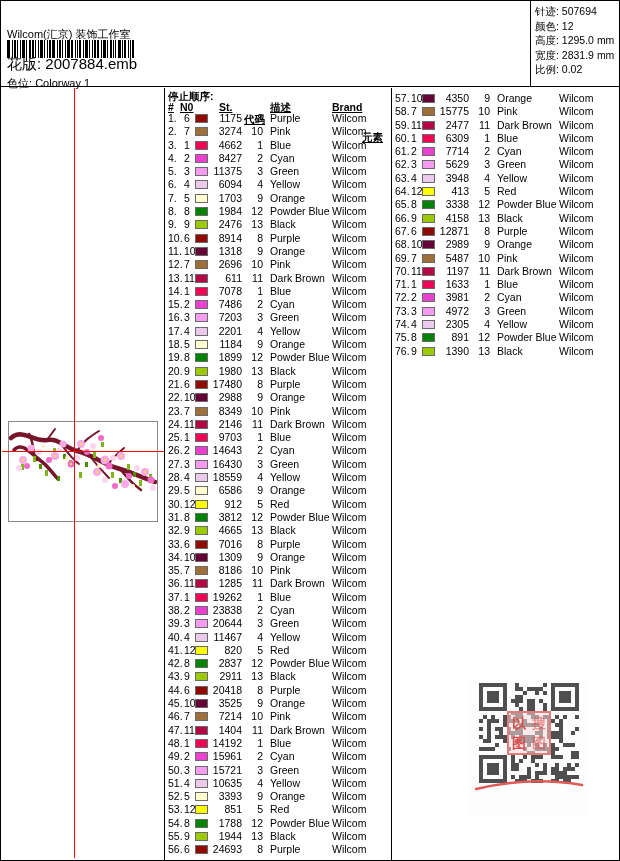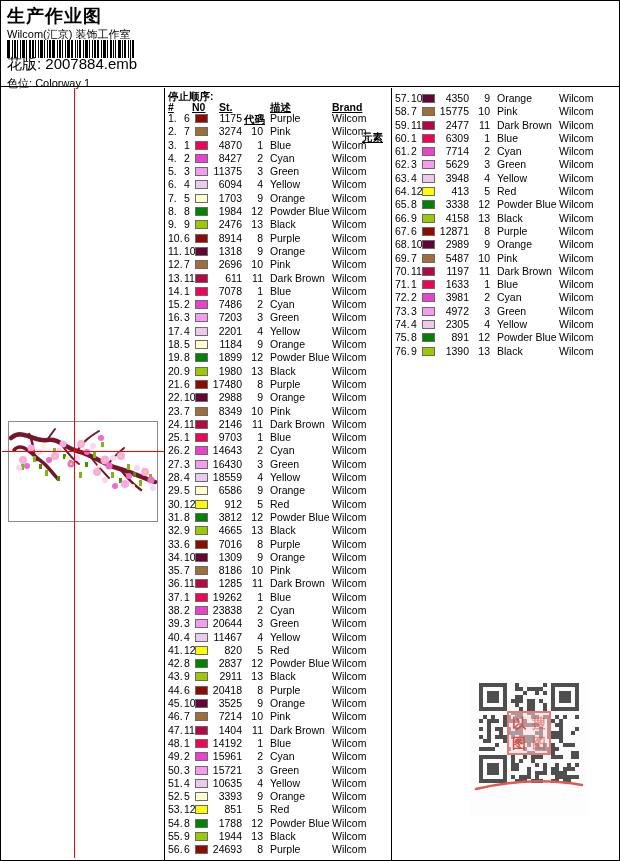--- a/index.html
+++ b/index.html
@@ -37,21 +37,21 @@
   .rows-right{top:4px;}
   .trow{position:relative;height:13.3px;}
   .c{position:absolute;top:0;line-height:13.3px;white-space:nowrap;}
   .c-stop{left:4px;}
   .c-needle{left:20px;}
   .c-swatch{left:31px;top:2px;width:13px;height:9px;border:1px solid #6a6a6a;}
   .c-st{left:44px;width:34px;text-align:right;}
   .c-code{left:82px;width:17px;text-align:right;}
   .c-desc{left:106px;}
   .c-brand{left:168px;}
-  .h-stop{left:4px;}   .h-needle{left:28px;}
+  .h-stop{left:4px;}   .h-needle{left:16px;}
   .h-st{left:55px;}    .h-code{left:80px;margin-top:12px;}
   .h-desc{left:106px;} .h-brand{left:168px;} .h-elem{left:198px;margin-top:30px;}
   
   .qr-block{position:absolute;left:469px;top:678px;width:118px;height:136px;background:#fdfdfd;z-index:4;}
   .qr-svg{position:absolute;left:9px;top:4px;}
   .stamp{
     position:absolute;left:37px;top:32px;width:44px;height:44px;
     border:2px solid #e47a7a;background:rgba(252,218,218,.55);
     display:grid;grid-template-columns:1fr 1fr;grid-template-rows:1fr 1fr;
     color:#db4d4d;font-size:14px;font-weight:bold;text-align:center;line-height:20px;
@@ -62,21 +62,20 @@
     font-size:22px;font-weight:bold;color:#e05a55;letter-spacing:0;
   }
   .wm-swoosh{position:absolute;left:2px;top:96px;}
 </style>
 </head>
 <body>
 
 <div class="page">
 
   <div class="hdr">
-    <div class="hdr-title">生产作业图</div>
     <div class="hdr-studio">Wilcom(汇京) 装饰工作室</div>
     <svg class="barcode" width="134" height="18" id="barcode-svg">
         <rect x="0" y="0" width="3" height="18" fill="#000"></rect>
         <rect x="5" y="0" width="1" height="18" fill="#000"></rect>
         <rect x="7" y="0" width="2" height="18" fill="#000"></rect>
         <rect x="10" y="0" width="1" height="18" fill="#000"></rect>
         <rect x="13" y="0" width="1" height="18" fill="#000"></rect>
         <rect x="15" y="0" width="3" height="18" fill="#000"></rect>
         <rect x="19" y="0" width="1" height="18" fill="#000"></rect>
         <rect x="22" y="0" width="2" height="18" fill="#000"></rect>
@@ -116,20 +115,27 @@
         <rect x="123" y="0" width="1" height="18" fill="#000"></rect>
         <rect x="125" y="0" width="2" height="18" fill="#000"></rect>
       </svg>
     <div class="hdr-file">
       <span>花版:</span>
       <span>2007884.emb</span>
     </div>
     <div class="hdr-colorway">
       <span>色位:</span>
       <span>Colorway 1</span>
+    </div>
+    <div class="infobox">
+      <div class="inforow"><span>针迹:</span> <span>507694</span></div>
+      <div class="inforow"><span>颜色:</span> <span>12</span></div>
+      <div class="inforow"><span>高度:</span> <span>1295.0 mm</span></div>
+      <div class="inforow"><span>宽度:</span> <span>2831.9 mm</span></div>
+      <div class="inforow"><span>比例:</span> <span>0.02</span></div>
     </div>
   </div>
 
   <div class="vline-black" style="left:163px;"></div>
   <div class="vline-black" style="left:390px;"></div>
   <div class="red-v"></div>
   <div class="red-h"></div>
 
   <div class="design-box">
     <svg width="148" height="99" viewBox="0 0 148 99">
@@ -249,21 +255,21 @@
           <span class="c c-needle">7</span>
           <span class="c c-st">3274</span>
           <span class="c c-code">10</span>
           <span class="c c-desc">Pink</span>
           <span class="c c-brand">Wilcom</span>
           <span class="c c-swatch" style="background: rgb(158, 111, 57);"></span>
         </div>
         <div class="trow">
           <span class="c c-stop">3.</span>
           <span class="c c-needle">1</span>
-          <span class="c c-st">4870</span>
+          <span class="c c-st">4662</span>
           <span class="c c-code">1</span>
           <span class="c c-desc">Blue</span>
           <span class="c c-brand">Wilcom</span>
           <span class="c c-swatch" style="background: rgb(239, 4, 86);"></span>
         </div>
         <div class="trow">
           <span class="c c-stop">4.</span>
           <span class="c c-needle">2</span>
           <span class="c c-st">8427</span>
           <span class="c c-code">2</span>

